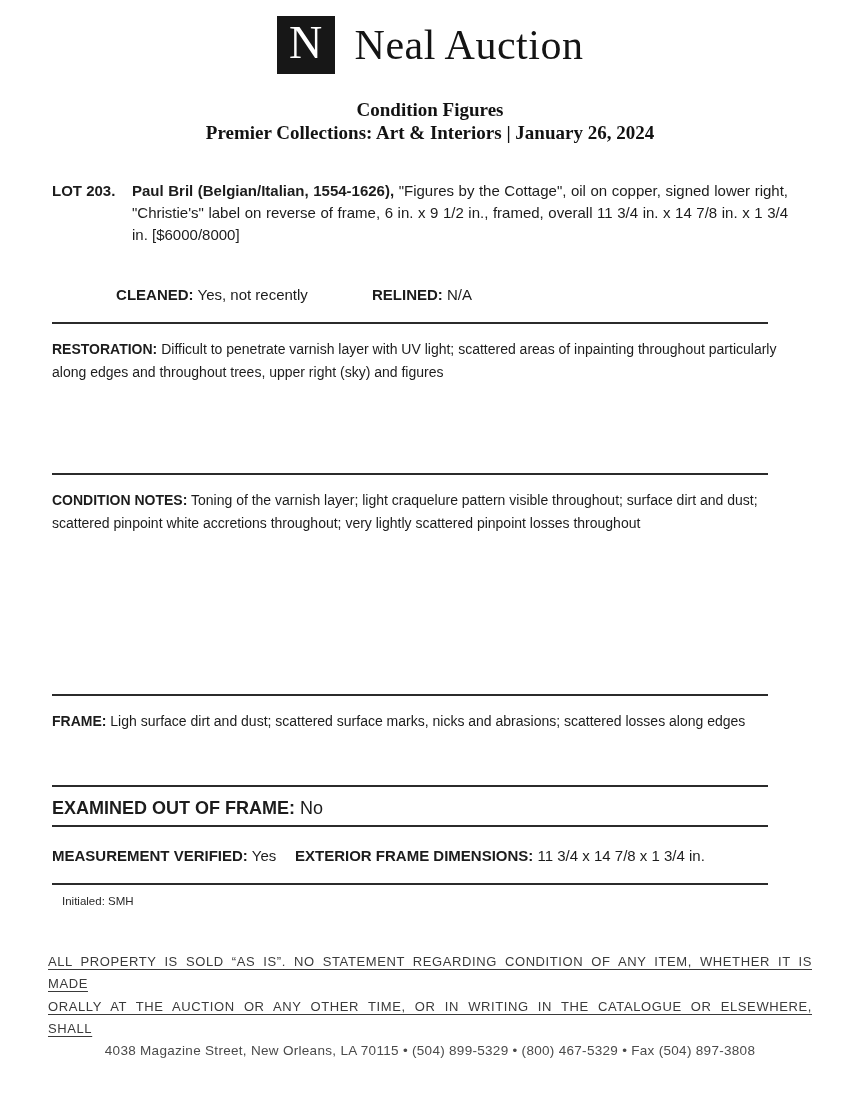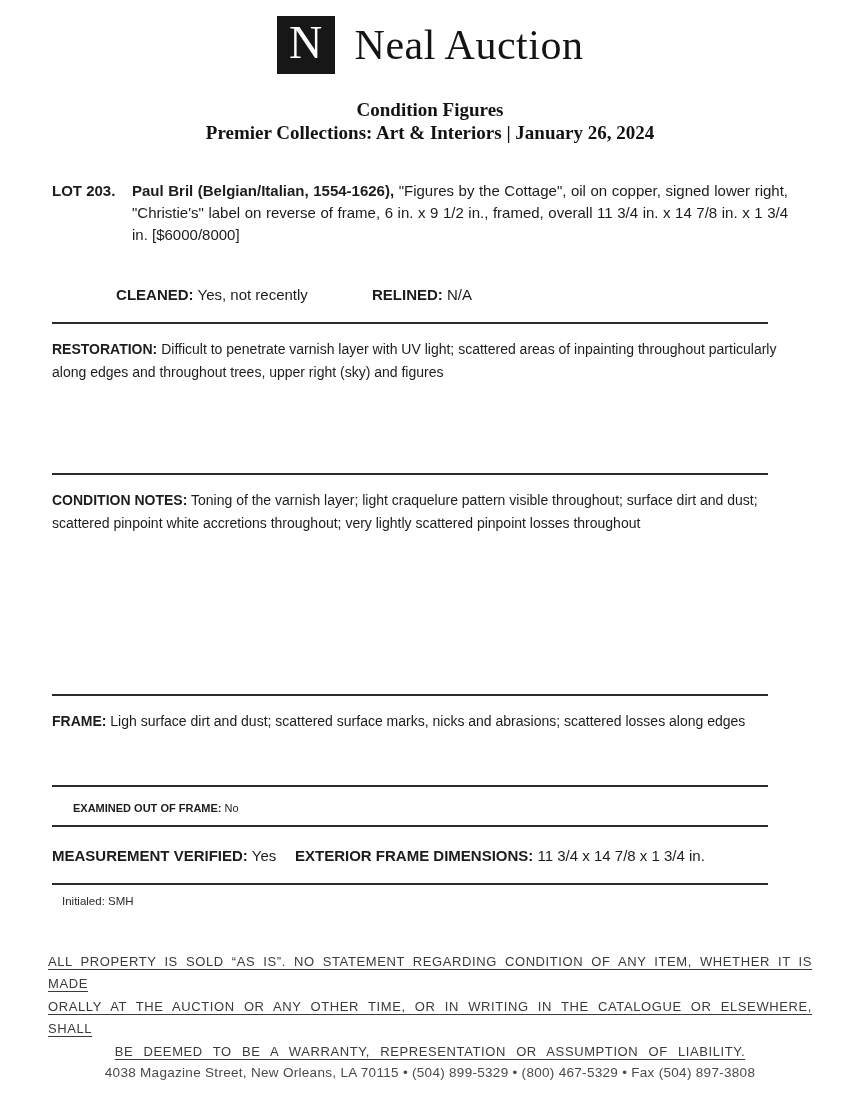--- a/index.html
+++ b/index.html
@@ -91,21 +91,21 @@
     line-height: 22.5px;
   }
   strong { font-weight: bold; }
   .hr1 { margin-top: 18px; }
   .restoration { margin-top: 14px; }
   .hr2 { margin-top: 90px; }
   .condition-notes { margin-top: 14px; }
   .hr3 { margin-top: 160px; }
   .frame-para { margin-top: 14px; }
   .hr4 { margin-top: 52px; }
-  .examined { margin-top: 12px; font-size: 11px; line-height: 18px; margin-left: 21px; }
+  .examined { margin-top: 12px; font-size: 18px; line-height: 18px; }
   .hr5 { margin-top: 8px; }
   .hr6 { margin-top: 18px; }
   .initialed {
     margin-top: 10px;
     margin-left: 10px;
     font-size: 11.5px;
     color: #2a2a2a;
   }
   
   .footer {
@@ -225,17 +225,16 @@
 
     <hr class="rule hr6">
 
     <div class="initialed">Initialed: SMH</div>
 
   </div>
 
   <div class="footer">
     <div class="disclaimer-line justify">ALL PROPERTY IS SOLD “AS IS”. NO STATEMENT REGARDING CONDITION OF ANY ITEM, WHETHER IT IS MADE</div>
     <div class="disclaimer-line justify">ORALLY AT THE AUCTION OR ANY OTHER TIME, OR IN WRITING IN THE CATALOGUE OR ELSEWHERE, SHALL</div>
-    <div class="disclaimer-line center">BE DEEMED TO BE A WARRANTY, REPRESENTATION OR ASSUMPTION OF LIABILITY.</div>
     <div class="address">4038 Magazine Street, New Orleans, LA 70115 • (504) 899-5329 • (800) 467-5329 • Fax (504) 897-3808</div>
   </div>
 
 </div>
 
 </body></html>

